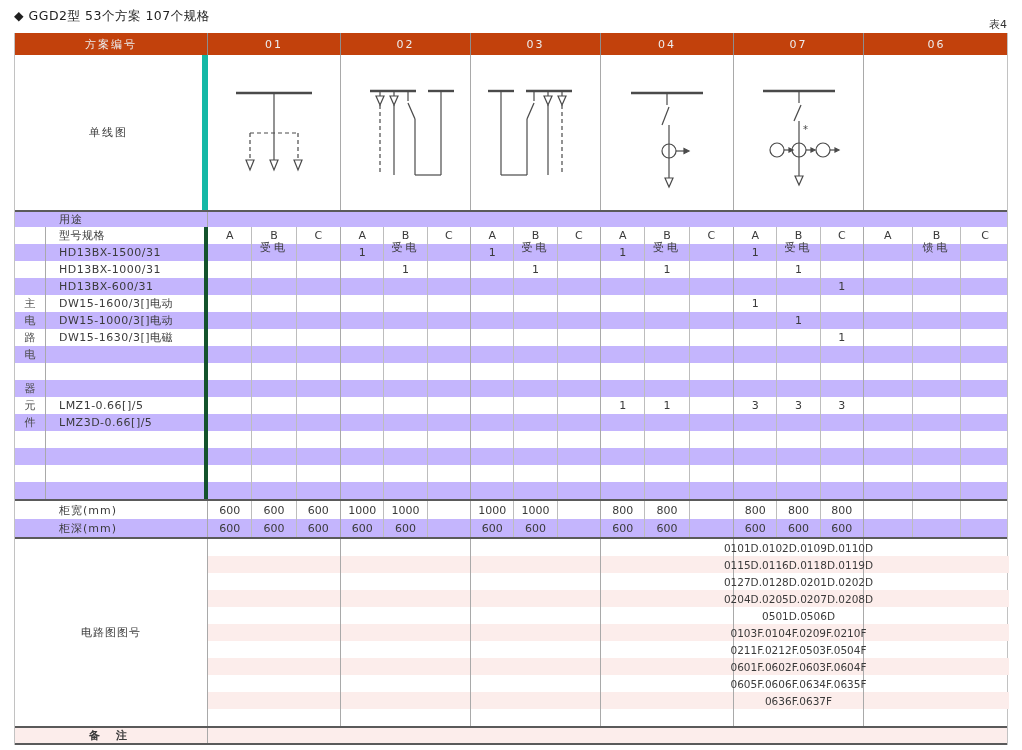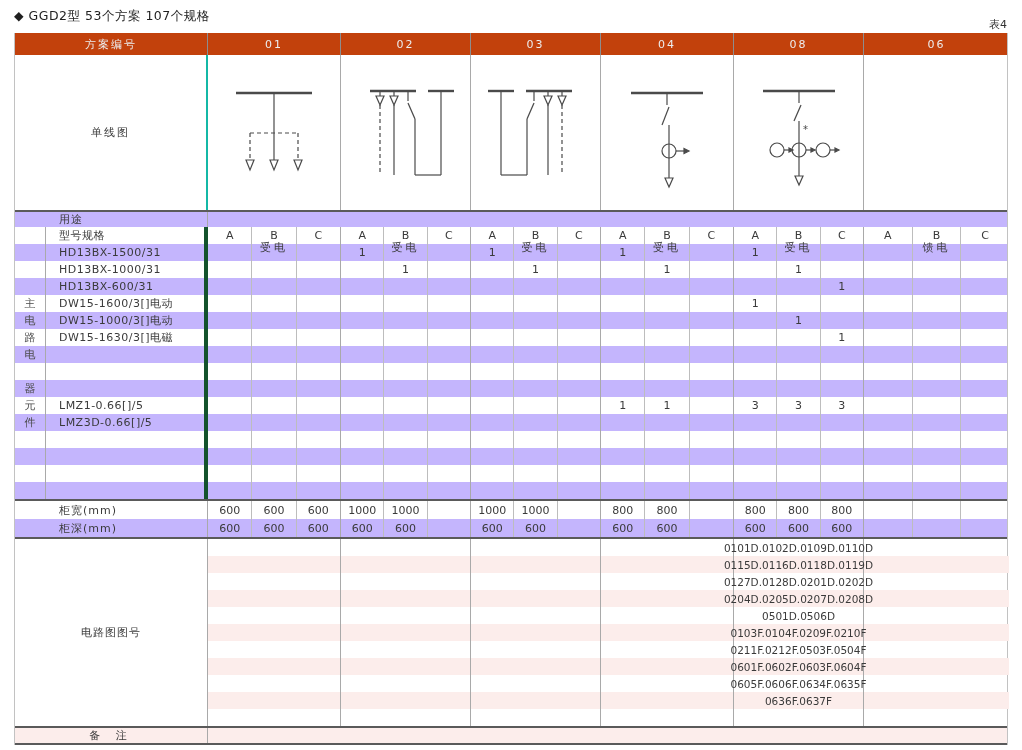--- a/index.html
+++ b/index.html
@@ -18,21 +18,21 @@
   .ws3 { width:133px; flex:0 0 133px; }
   .ws4 { width:130px; flex:0 0 130px; }
   .ws5 { width:145px; flex:0 0 145px; }
   
   .hdr { height:22px; background:#c2410c; color:#ededee; font-size:11px; }
   .hdr .cell { display:flex; align-items:center; justify-content:center; letter-spacing:2px; border-right:1px solid #8d8d8f; }
   .hdr .cell:last-child { border-right:none; }
   
   .diag { height:155px; }
   .diag .cell { border-right:1px solid #a9a9a9; display:flex; align-items:center; justify-content:center; }
-  .diag .cell:first-child { border-right:2px solid #14b8a6; }
+  .diag .cell:first-child { border-right:6px solid #14b8a6; }
   .diag .cell:last-child { border-right:none; }
   .diag svg { display:block; }
   .dlabel { font-size:11px; letter-spacing:2px; }
   
   .row { height:17px; display:flex; align-items:stretch; font-size:11px; }
   .row.pink { background:#c4b5fd; }
   .row .lab-full { width:193px; flex:0 0 193px; border-right:1px solid #a9a9a9; display:flex; align-items:center; padding-left:44px; letter-spacing:1px; }
   .row .strip { width:31px; flex:0 0 31px; border-right:1px solid #a9a9a9; display:flex; align-items:center; justify-content:center; font-size:11px; color:#4a4a4a; }
   .row .lab { width:162px; flex:0 0 162px; border-right:4px solid #14532d; display:flex; align-items:center; padding-left:13px; letter-spacing:.5px;text-align:center; }
   .scheme { display:flex; align-items:stretch; border-right:1px solid #a9a9a9; }
@@ -46,42 +46,42 @@
   .dims .row { height:18px; }
   
   .circuit { border-top:2px solid #5a5a5a; display:flex; }
   .circuit .biglab { width:193px; flex:0 0 193px; border-right:1px solid #a9a9a9; display:flex; align-items:center; justify-content:center; font-size:11px; letter-spacing:1px; }
   .circuit .grid { flex:1 1 auto; display:flex; flex-direction:column; }
   .circuit .crow { height:17px; display:flex; font-size:10.5px; }
   .circuit .crow.pink { background:#fcedeb; }
   .circuit .crow .cs { border-right:1px solid #a9a9a9; display:flex; align-items:center; justify-content:center; white-space:nowrap; }
   .circuit .crow .cs.last { border-right:none; }
   
-  .remark { border-top:2px solid #5a5a5a; border-bottom:2px solid #5a5a5a; background:#fcedeb; height:19px; font-size:11px; }
+  .remark { border-top:2px solid #5a5a5a; border-bottom:2px solid #5a5a5a; background:#fcedeb; height:19px; font-size:11px;font-weight:bold; }
   .remark .lab-full { justify-content:center; padding-left:0; letter-spacing:6px; }
   .remark .scheme { font-size:10.5px; }
   text.ast { font-size:10px; fill:#444; }
 </style>
 </head>
 <body>
 
 <div class="page">
   <div class="title-row">◆ GGD2型 53个方案  107个规格</div>
   <div class="table-ref">表4</div>
 
   <div class="ggd-table">
 
     <div class="flexrow hdr">
       <div class="cell wlab">方案编号</div>
 
     <div class="cell ws0">01</div>
         <div class="cell ws1">02</div>
         <div class="cell ws2">03</div>
         <div class="cell ws3">04</div>
-        <div class="cell ws4">08</div>
+        <div class="cell ws4">07</div>
         <div class="cell ws5">06</div>
       </div>
 
     <div class="flexrow diag">
       <div class="cell wlab dlabel">单线图</div>
       <div class="cell ws0">
         <svg width="120" height="140" viewBox="0 0 120 140">
           <g stroke="#4a4a4a" fill="none" stroke-width="1.2">
             <line x1="22" y1="30" x2="98" y2="30" stroke-width="2.4"></line>
             <line x1="60" y1="30" x2="60" y2="97"></line>

